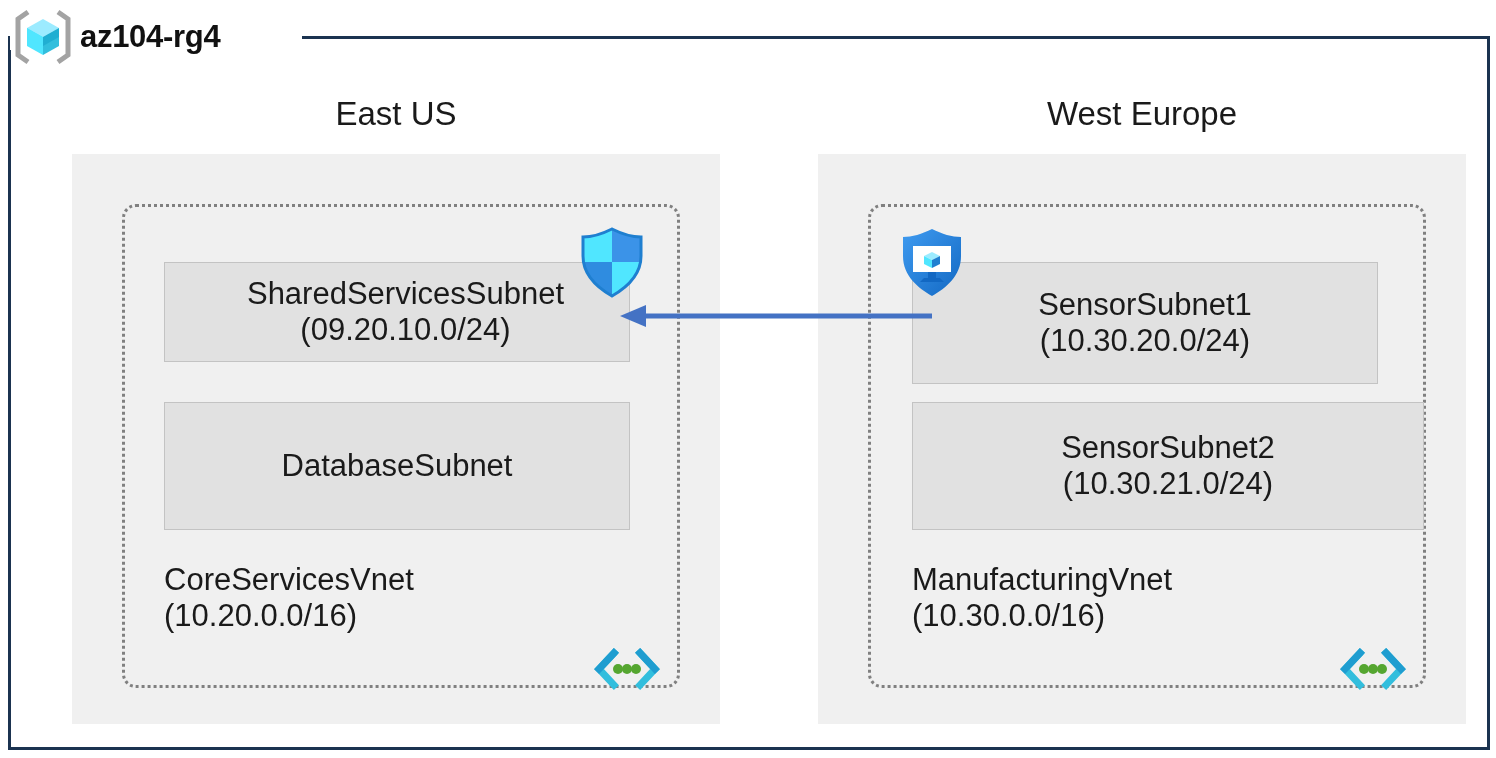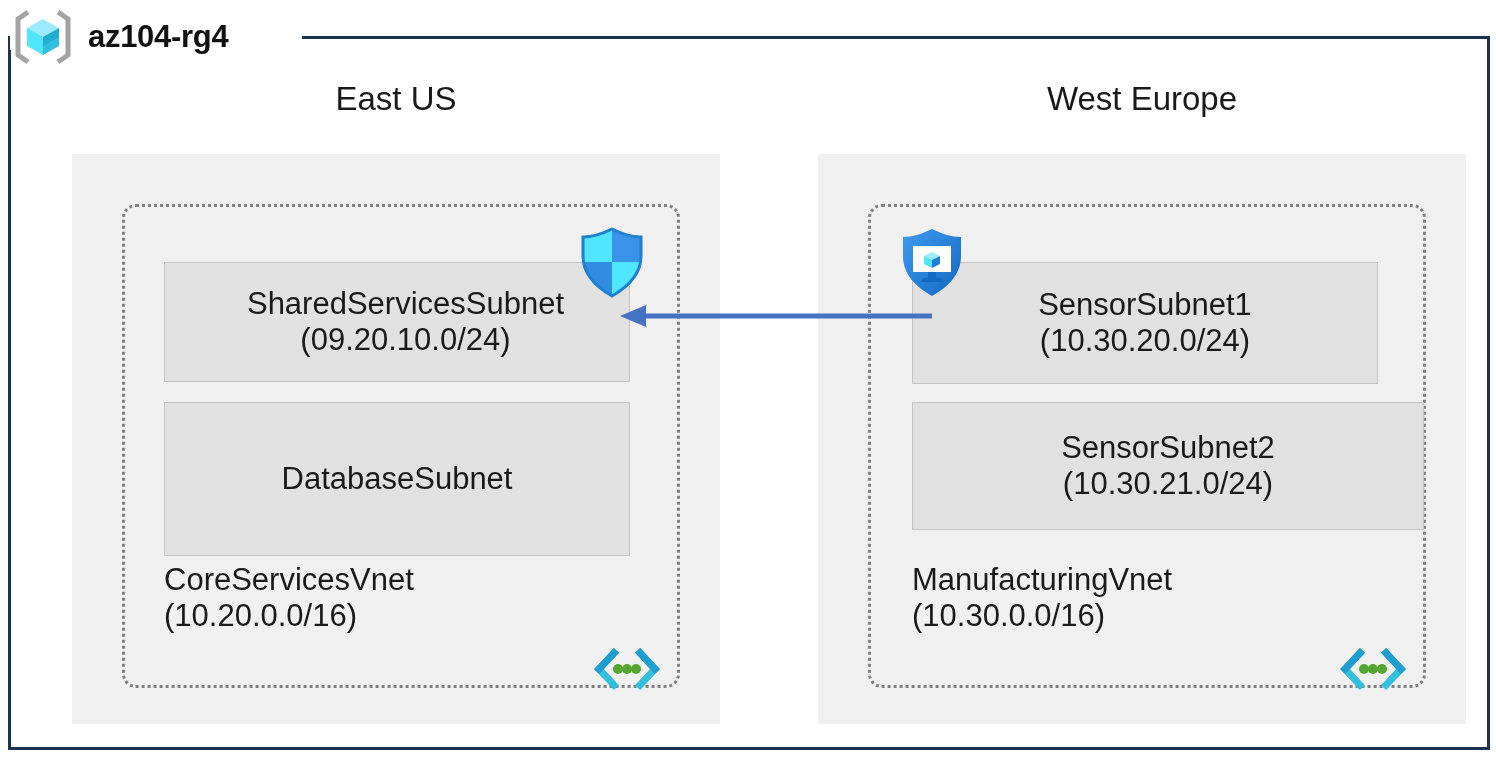--- a/index.html
+++ b/index.html
@@ -29,21 +29,21 @@
     width: 292px; height: 26px;
     background: #ffffff;
     z-index: 4;
   }
   #rg-title {
     position: absolute;
     left: 12px; top: 8px;
     height: 58px;
     display: flex;
     align-items: center;
-    gap: 14px;
+    gap: 6px;
     z-index: 5;
   }
   #rg-title-text {
     font-size: 31px;
     font-weight: bold;
     color: #111111;
     letter-spacing: -0.3px;
     white-space: nowrap;
   }
 
@@ -53,21 +53,21 @@
   
   .region {
     position: absolute;
     background: #f0f0f0;
   }
   #region-eastus   { left: 72px;  top: 154px; width: 648px; height: 570px; }
   #region-westeu   { left: 818px; top: 154px; width: 648px; height: 570px; }
 
   .region-label {
     position: absolute;
-    top: 80px;
+    top: 95px;
     font-size: 33px;
     color: #1a1a1a;
     text-align: center;
     white-space: nowrap;
   }
   #label-eastus { left: 72px;  width: 648px; }
   #label-westeu { left: 818px; width: 648px; }
 
   
   .vnet {
@@ -89,22 +89,22 @@
     align-items: center;
     justify-content: center;
     line-height: 1.16;
   }
   .subnet .nm, .subnet .cidr,
   .vnet-caption .nm, .vnet-caption .cidr {
     font-size: 31px;
     color: #1a1a1a;
     white-space: nowrap;
   }
-  #subnet-shared  { left: 164px; top: 262px; width: 466px; height: 120px; padding-left: 17px; }
-  #subnet-db      { left: 164px; top: 402px; width: 466px; height: 154px; }
+  #subnet-shared  { left: 164px; top: 262px; width: 466px; height: 100px; padding-left: 17px; }
+  #subnet-db      { left: 164px; top: 402px; width: 466px; height: 128px; }
   #subnet-s1      { left: 912px; top: 262px; width: 466px; height: 122px; }
   #subnet-s2      { left: 912px; top: 402px; width: 512px; height: 128px; }
 
   
   .vnet-caption {
     position: absolute;
     text-align: left;
     line-height: 1.16;
   }
   #caption-core { left: 164px; top: 562px; width: 466px; }

